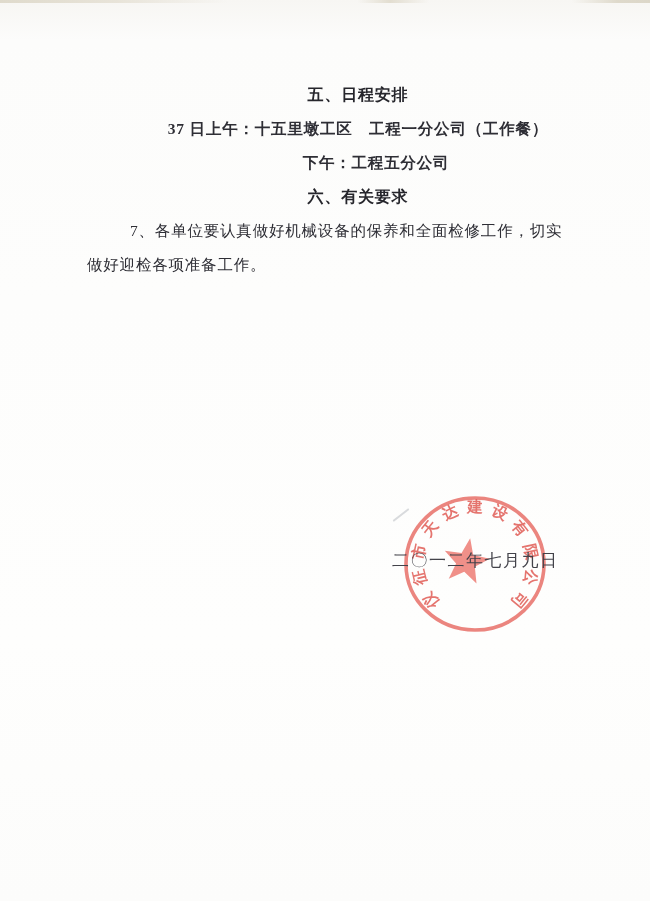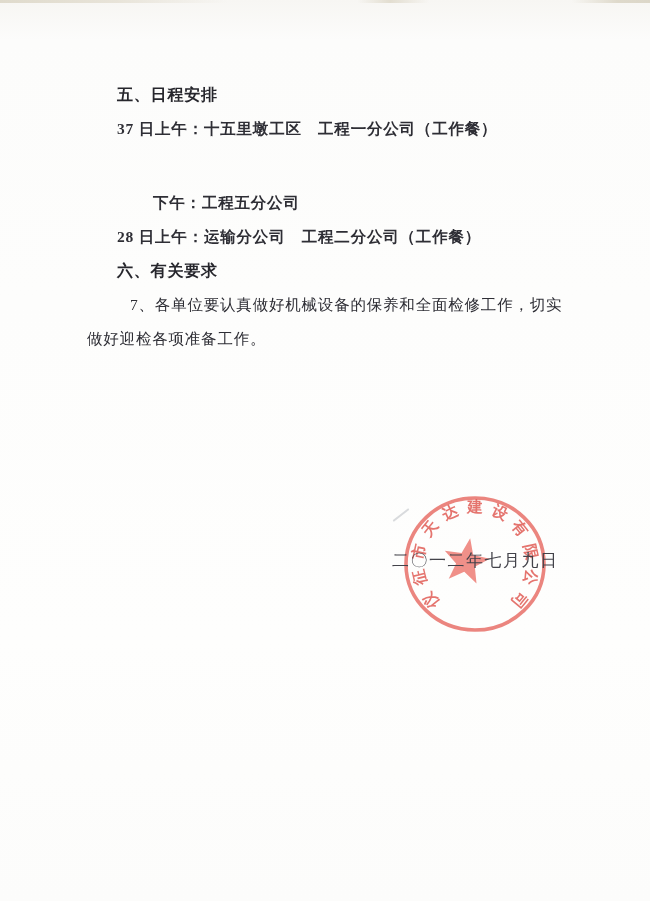--- a/index.html
+++ b/index.html
@@ -25,24 +25,25 @@
     opacity: .8;
   }
   .doc {
     position: absolute; left: 87px; top: 78px; width: 512px;
     color: #2e2e35;
   }
   .line {
     font-size: 15.5px; line-height: 34px;
     letter-spacing: 0.8px;
     white-space: pre-wrap;
+    text-align: center;
   }
   .heading { font-weight: 700; color: #26262c; font-size: 16px; margin-left: 30px; }
   .sched   { font-weight: 600; margin-left: 30px; }
-  .sched.pm { margin-left: 66px; margin-top: 40px; }
+  .sched.pm { margin-left: 66px; }
   .para {
     font-size: 15.5px; line-height: 34px; letter-spacing: 0.8px;
     text-indent: 43px; width: 486px; font-weight: 400;
     white-space: pre-wrap;
   }
   .date-line {
     position: absolute; left: 392px; top: 550px;
     font-size: 17px; line-height: 22px; letter-spacing: 1.5px;
     color: #43434a; font-weight: 500; z-index: 3;
     white-space: nowrap;
@@ -61,21 +62,20 @@
 <body>
 
 <div class="paper"></div>
 <div class="scan-edge-top"></div>
 
 <div class="doc">
   <div class="line heading">五、日程安排</div>
 
   <div class="line sched">37 日上午：十五里墩工区　工程一分公司（工作餐）</div>
   <div class="line sched pm">下午：工程五分公司</div>
-  <div class="line sched">28 日上午：运输分公司　工程二分公司（工作餐）</div>
 
   <div class="line heading">六、有关要求</div>
 
   <div class="para">7、各单位要认真做好机械设备的保养和全面检修工作，切实做好迎检各项准备工作。</div>
 </div>
 
 <div class="pen-mark"></div>
 
 <svg class="seal" viewBox="0 0 156 156" xmlns="http://www.w3.org/2000/svg">
   <ellipse cx="79" cy="74" rx="69" ry="66" fill="none" stroke="#e4564e" stroke-width="3.6" opacity="0.8"></ellipse>

